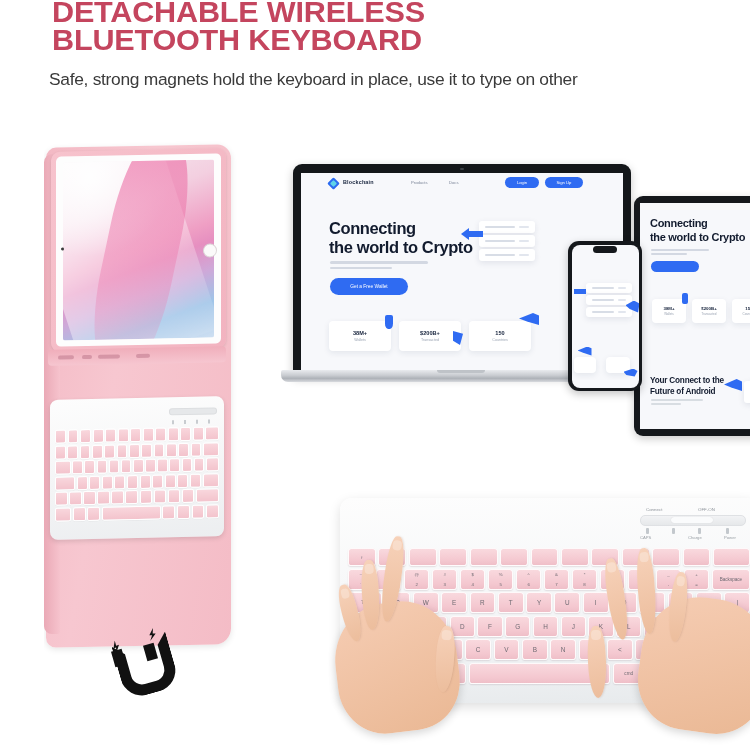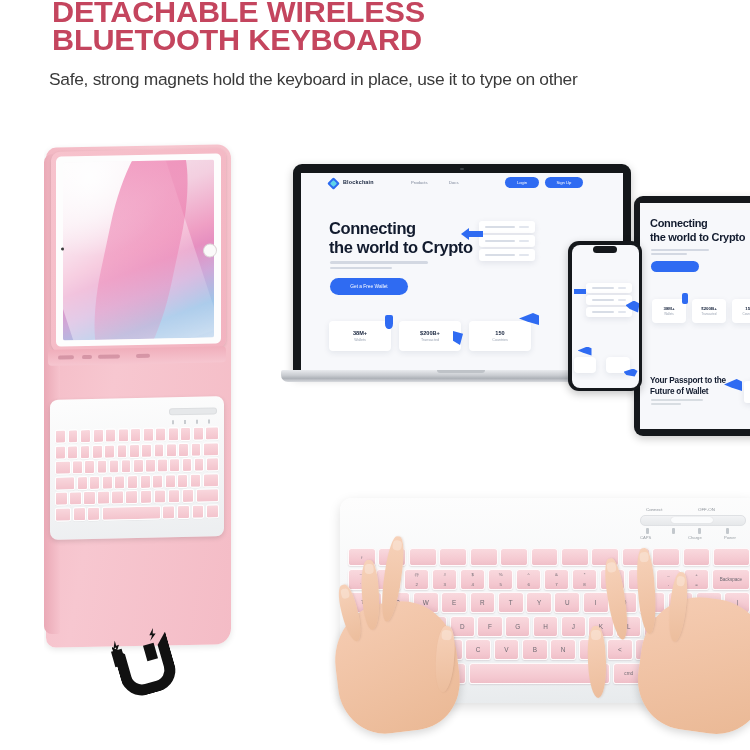--- a/index.html
+++ b/index.html
@@ -461,22 +461,22 @@
           <div class="t" style="top:13px;font-size:3px;">Transacted</div>
         </div>
         <div class="stat" style="left:92px;top:96px;width:34px;height:24px;">
           <div class="v" style="top:7px;font-size:4.4px;">150</div>
           <div class="t" style="top:13px;font-size:3px;">Countries</div>
         </div>
         <div class="arrow-blue" style="left:42px;top:90px;width:6px;height:11px;border-radius:2px;"></div>
         <div class="arrow-blue" style="left:112px;top:86px;width:16px;height:10px;clip-path:polygon(0 45%,70% 0,100% 20%,100% 100%,40% 70%);"></div>
 
         <div class="tb2-foot">
-          <span class="lbl">Your Passport to the</span>
-          <span class="lbl">Future of Wallet</span>
+          <span class="lbl">Your Connect to the</span>
+          <span class="lbl">Future of Android</span>
         </div>
         <div class="tb2-foot2">
             <i style="width:52px"></i>
             <i style="width:30px"></i>
           </div>
         <div class="arrow-blue" style="left:84px;top:176px;width:18px;height:12px;clip-path:polygon(0 45%,70% 0,100% 20%,100% 100%,40% 70%);"></div>
         <div class="card-fl" style="left:104px;top:178px;width:30px;height:22px;"></div>
       </div>
     </div>
   </div>

